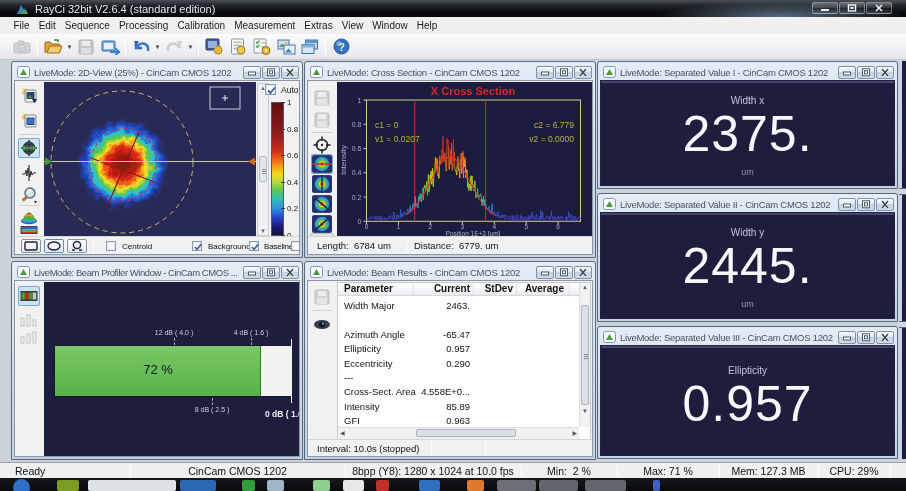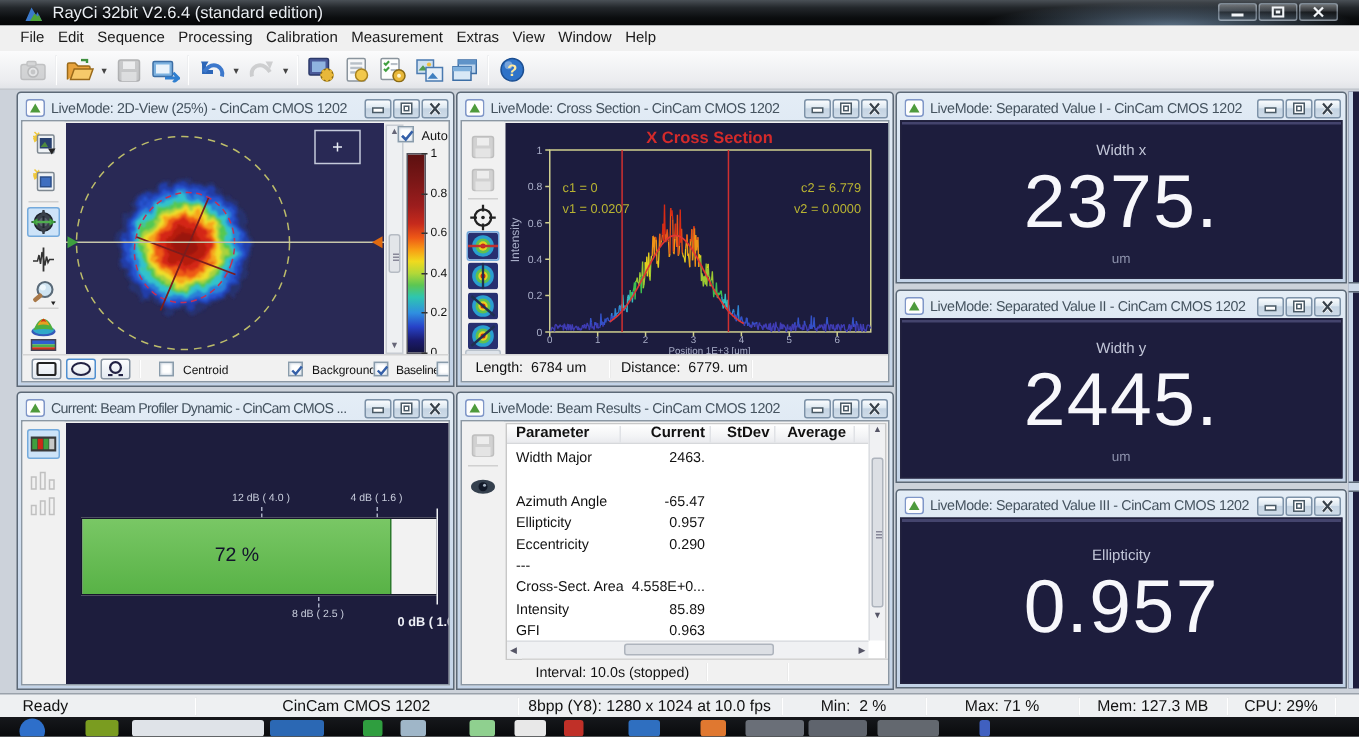--- a/index.html
+++ b/index.html
@@ -133,21 +133,21 @@
   .trow .pname { position:absolute; left:6px; top:0; white-space:nowrap; }
   .trow .pval { position:absolute; left:0; top:0; width:132px; text-align:right; white-space:nowrap; }
   .sbar-v { position:absolute; right:0; top:0; bottom:12px; width:11px; background:#f0f1f3; border-left:1px solid #dcdee2; }
   .sbar-v .arr { position:absolute; left:0; width:100%; text-align:center; font-size:6px; color:#556; }
   .sbar-v .thumb { position:absolute; left:1px; top:22px; width:8px; height:100px; background:#dcdfe4; border:1px solid #aeb4bd; border-radius:2px; }
   .sbar-v .grip { position:absolute; left:2px; top:48px; width:4px; height:1px; border-top:1px solid #889; box-shadow:0 2px 0 #889, 0 4px 0 #889; }
   .sbar-h { position:absolute; left:0; right:11px; bottom:0; height:12px; background:#f0f1f3; border-top:1px solid #dcdee2; }
   .sbar-h .arr { position:absolute; top:1px; font-size:6px; color:#556; }
   .sbar-h .thumb { position:absolute; left:78px; top:1px; width:100px; height:8px; background:#dcdfe4; border:1px solid #aeb4bd; border-radius:2px; }
   #res-status { position:absolute; left:0; bottom:0; width:100%; height:17px; background:#f1f1f1; border-top:1px solid #d4d4d4;
-    display:flex; align-items:center; font-size:9.5px; color:#111; z-index:6;margin-left:40px; }
+    display:flex; align-items:center; font-size:9.5px; color:#111; z-index:6; }
 
   
   #statusbar { position:absolute; left:0; top:462px; width:906px; height:16px; background:#eef0f2;
     border-top:1px solid #9aa2ab; font-size:10.5px; color:#111; }
   #statusbar span { position:absolute; top:2px; white-space:pre; }
   #statusbar .ssep { position:absolute; top:2px; width:1px; height:12px; background:#c3c7cc; border-right:1px solid #fff; }
 
   
   #taskbar { position:absolute; left:0; top:478px; width:906px; height:13px; background:linear-gradient(#16181c,#090a0c); }
   .tk { position:absolute; top:2px; height:11px; border-radius:2px; }
@@ -759,21 +759,21 @@
         <div class="sep-unit"></div>
       </div>
     </div>
 
     <div class="win" id="win-dyn">
       <div class="wtitle">
         <svg class="wicon" viewBox="0 0 13 12">
             <rect x="0.5" y="0.5" width="12" height="11" rx="2" fill="#fdfdfd" stroke="#7f96c8"></rect>
             <polygon points="3,9 6.5,3 10,9" fill="#4e9a3c"></polygon>
           </svg>
-        <span class="wtxt">Current: Beam Profiler Dynamic - CinCam CMOS ...</span>
+        <span class="wtxt">LiveMode: Beam Profiler Window - CinCam CMOS ...</span>
         <div class="wbtns">
           <div class="wbtn">
               <svg width="10" height="9" viewBox="0 0 10 9">
                 <rect x="1.5" y="4" width="7" height="3" fill="#fff" stroke="#4a5a66"></rect>
               </svg>
             </div>
           <div class="wbtn">
               <svg width="10" height="9" viewBox="0 0 10 9">
                 <rect x="1.5" y="0.8" width="7" height="7" fill="#fff" stroke="#4a5a66"></rect>
                 <rect x="3.5" y="2.8" width="3" height="3" fill="none" stroke="#4a5a66"></rect>

